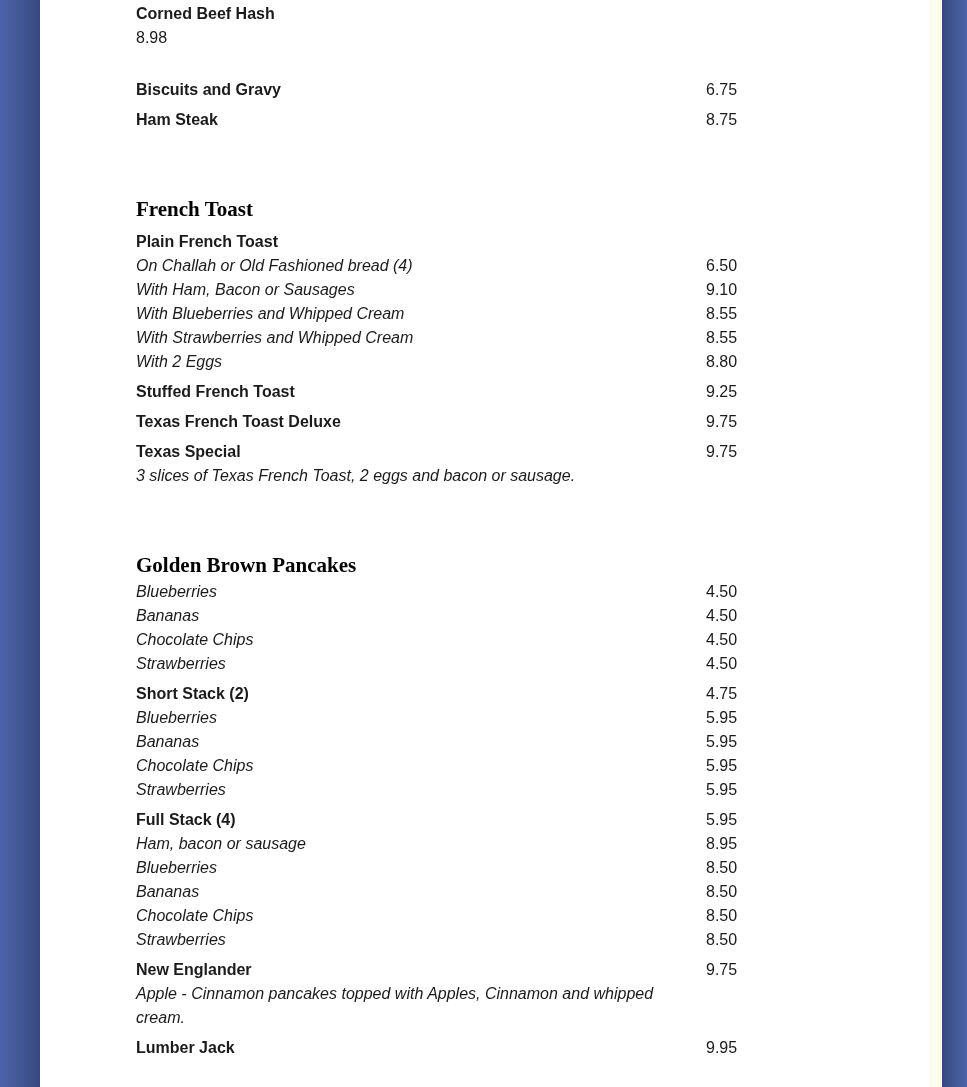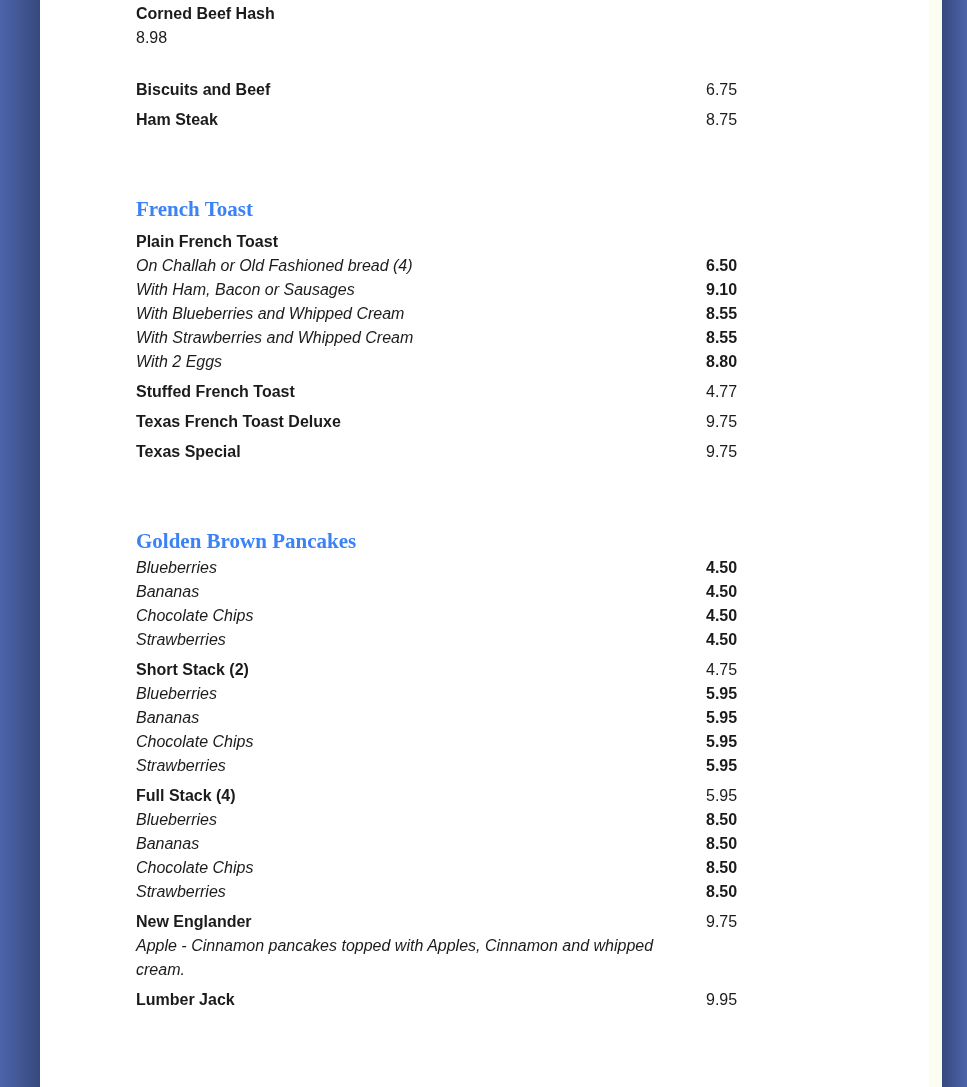--- a/index.html
+++ b/index.html
@@ -30,52 +30,52 @@
     left: 136px;
     top: 2px;
     width: 616px;
   }
   .menu-section { display: block; }
   .section-title {
     font-family: "Liberation Serif", serif;
     font-weight: bold;
     font-size: 21px;
     line-height: 30px;
-    color: #3b82f6;
+    color: #000000;
     margin: 62px 0 0 0;
   }
   .menu-row {
     display: flex;
     align-items: baseline;
     font-size: 16px;
     line-height: 24px;
     color: #1b1b1b;
   }
   .menu-row .item-name { flex: 1 1 auto; padding-right: 8px; }
-  .menu-row .item-price { flex: 0 0 46px; text-align: left; font-weight: bold; font-style: normal; }
+  .menu-row .item-price { flex: 0 0 46px; text-align: left; font-weight: normal; font-style: normal; }
   .menu-row.style-bold { font-weight: bold; margin-top: 6px; }
   .menu-row.style-bold .item-price { font-weight: normal; }
   .menu-row.style-italic .item-name { font-style: italic; }
   .menu-section:first-child .menu-row:first-child { margin-top: 0; flex-direction: column; }
 </style>
 </head>
 <body>
 
 <div class="edge-bar left"></div>
 <div class="ivory-strip"></div>
 <div class="edge-bar right"></div>
 
 <div class="content" id="menu-content">
     <div class="menu-section">
       <div class="menu-row style-bold">
         <span class="item-name">Corned Beef Hash</span>
         <span class="item-price">8.98</span>
       </div>
       <div class="menu-row style-bold">
-        <span class="item-name">Biscuits and Beef</span>
+        <span class="item-name">Biscuits and Gravy</span>
         <span class="item-price">6.75</span>
       </div>
       <div class="menu-row style-bold">
         <span class="item-name">Ham Steak</span>
         <span class="item-price">8.75</span>
       </div>
     </div>
     <div class="menu-section">
       <div class="section-title">French Toast</div>
       <div class="menu-row style-bold">
@@ -97,29 +97,33 @@
       <div class="menu-row style-italic">
         <span class="item-name">With Strawberries and Whipped Cream</span>
         <span class="item-price">8.55</span>
       </div>
       <div class="menu-row style-italic">
         <span class="item-name">With 2 Eggs</span>
         <span class="item-price">8.80</span>
       </div>
       <div class="menu-row style-bold">
         <span class="item-name">Stuffed French Toast</span>
-        <span class="item-price">4.77</span>
+        <span class="item-price">9.25</span>
       </div>
       <div class="menu-row style-bold">
         <span class="item-name">Texas French Toast Deluxe</span>
         <span class="item-price">9.75</span>
       </div>
       <div class="menu-row style-bold">
         <span class="item-name">Texas Special</span>
         <span class="item-price">9.75</span>
+      </div>
+      <div class="menu-row style-italic">
+        <span class="item-name">3 slices of Texas French Toast, 2 eggs and bacon or sausage.</span>
+        <span class="item-price"></span>
       </div>
     </div>
     <div class="menu-section">
       <div class="section-title">Golden Brown Pancakes</div>
       <div class="menu-row style-italic">
         <span class="item-name">Blueberries</span>
         <span class="item-price">4.50</span>
       </div>
       <div class="menu-row style-italic">
         <span class="item-name">Bananas</span>
@@ -151,20 +155,24 @@
       </div>
       <div class="menu-row style-italic">
         <span class="item-name">Strawberries</span>
         <span class="item-price">5.95</span>
       </div>
       <div class="menu-row style-bold">
         <span class="item-name">Full Stack (4)</span>
         <span class="item-price">5.95</span>
       </div>
       <div class="menu-row style-italic">
+        <span class="item-name">Ham, bacon or sausage</span>
+        <span class="item-price">8.95</span>
+      </div>
+      <div class="menu-row style-italic">
         <span class="item-name">Blueberries</span>
         <span class="item-price">8.50</span>
       </div>
       <div class="menu-row style-italic">
         <span class="item-name">Bananas</span>
         <span class="item-price">8.50</span>
       </div>
       <div class="menu-row style-italic">
         <span class="item-name">Chocolate Chips</span>
         <span class="item-price">8.50</span>

